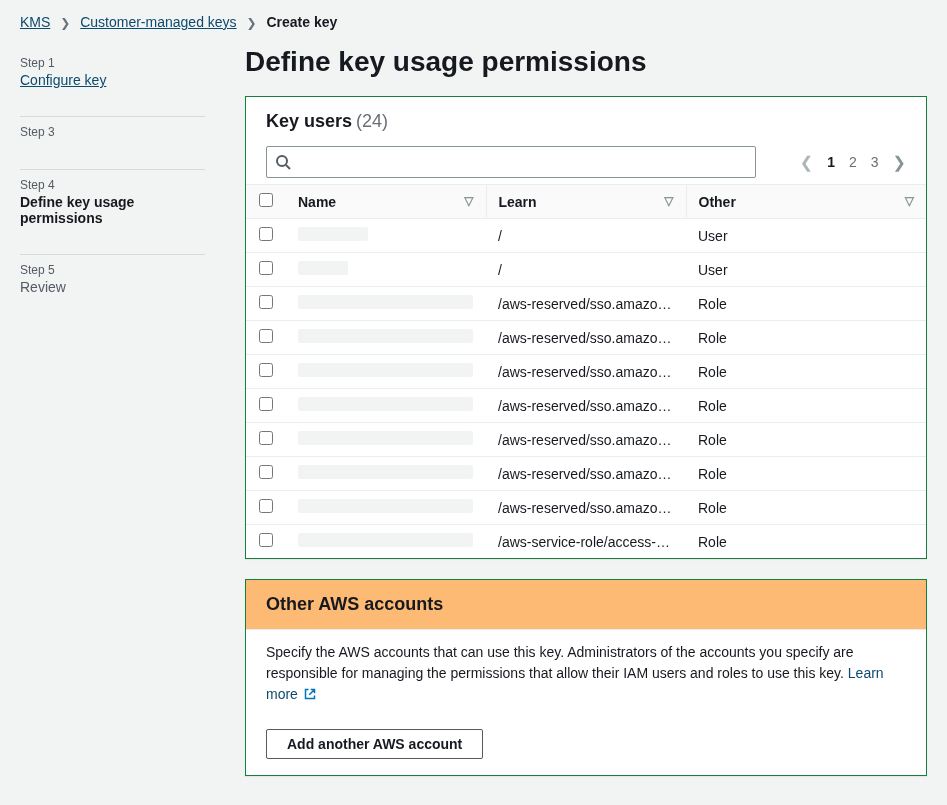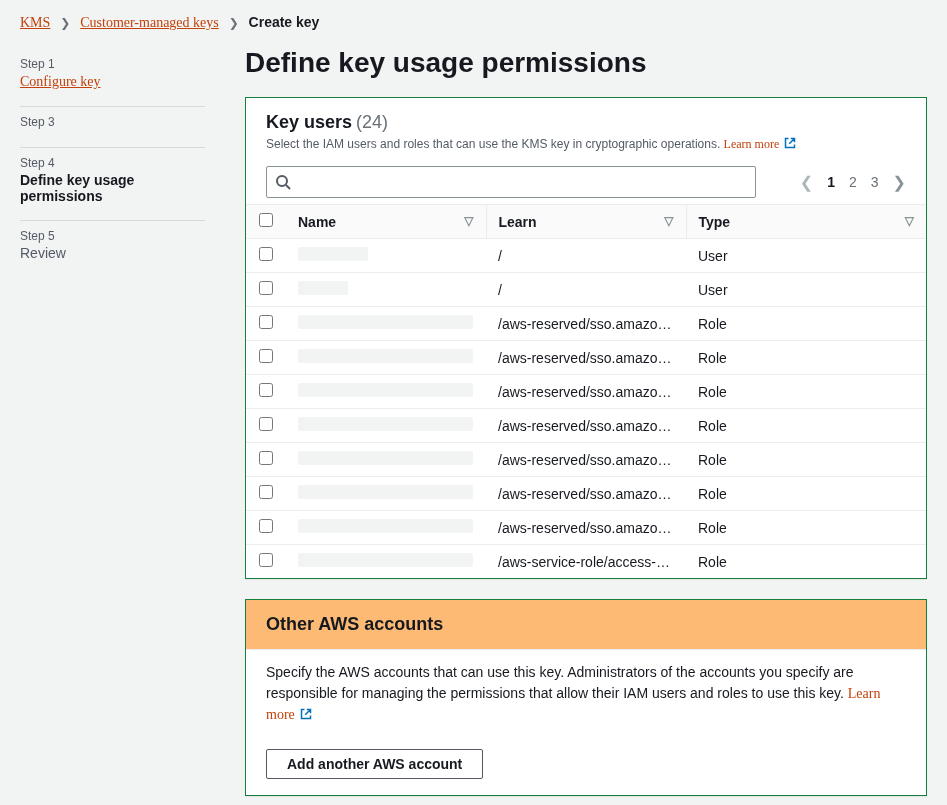--- a/index.html
+++ b/index.html
@@ -1,31 +1,31 @@
 <!DOCTYPE html>
 <html><head>
 <meta charset="utf-8">
 <style>
 * { box-sizing: border-box; margin: 0; padding: 0; }
 body { font-family: "Amazon Ember", "Helvetica Neue", Arial, sans-serif; font-size: 14px; color: #16191f; background: #f2f3f3; width: 947px; }
-a { color: #c2410c; text-decoration: none; cursor: pointer; font-family: Liberation Serif, serif; }
+a { color: #0c4a6e; text-decoration: none; cursor: pointer; }
 
 
 .breadcrumb { padding: 14px 20px 10px 20px; font-size: 14px; }
 .breadcrumb .sep { color: #687078; margin: 0 6px; font-size: 12px; }
 .breadcrumb .current { font-weight: 700; color: #16191f; }
 .breadcrumb a { text-decoration: underline; }
 
 
 .layout { display: flex; padding: 0 20px 20px 20px; gap: 40px; }
 .sidebar { width: 185px; flex-shrink: 0; padding-top: 8px; }
 .main { flex: 1; min-width: 0; }
 
 
-.step { border-bottom: 1px solid #d5dbdb; padding: 8px 0 16px; }
+.step { border-bottom: 1px solid #d5dbdb; padding: 8px 0 28px; }
 .step:last-child { border-bottom: none; }
 .step-label { font-size: 12px; color: #545b64; margin-bottom: 2px; }
 .step-title { font-size: 14px; }
 .step-title a { text-decoration: underline; }
 .step.active .step-title { font-weight: 700; color: #16191f; }
 .step.inactive .step-title { color: #545b64; }
 
 
 h1 { font-size: 28px; font-weight: 700; margin: 6px 0 18px; }
 
@@ -102,25 +102,20 @@
     </div>
   </div>
 
   <div class="main">
     <h1>Define key usage permissions</h1>
 
     <div class="panel">
       <div class="panel-header">
         <span class="panel-title">Key users</span>
         <span class="panel-count">(24)</span>
-        <div class="panel-desc">
-          <span>Select the IAM users and roles that can use the KMS key in cryptographic operations. </span><a><span>Learn more</span> <svg class="ext-icon" viewBox="0 0 16 16" fill="none" stroke="#0073bb" stroke-width="2">
-                <path d="M6 2H2v12h12v-4M9 2h5v5M14 2L7 9"></path>
-              </svg></a>
-        </div>
       </div>
 
       <div class="toolbar">
         <div class="searchbox">
           <svg class="icon" viewBox="0 0 16 16" fill="none" stroke="#545b64" stroke-width="2">
               <circle cx="7" cy="7" r="5"></circle>
               <path d="M11 11l4 4"></path>
             </svg>
           <input type="text" style="">
         </div>
@@ -132,21 +127,21 @@
           <span class="navbtn">❯</span>
         </div>
       </div>
 
       <table>
         <thead>
           <tr>
             <th class="col-check"><input type="checkbox" style=""></th>
             <th class="col-name"><span>Name</span><span class="th-sort">▽</span></th>
             <th class="col-path th-divider"><span>Learn</span><span class="th-sort">▽</span></th>
-            <th class="col-type th-divider"><span>Type</span><span class="th-sort">▽</span></th>
+            <th class="col-type th-divider"><span>Other</span><span class="th-sort">▽</span></th>
           </tr>
         </thead>
         <tbody id="rows">
             <tr>
               <td class="col-check"><input type="checkbox" style=""></td>
               <td class="col-name"><span class="redacted" style="width:70px"></span></td>
               <td class="col-path">/</td>
               <td class="col-type">User</td>
             </tr>
             <tr>

